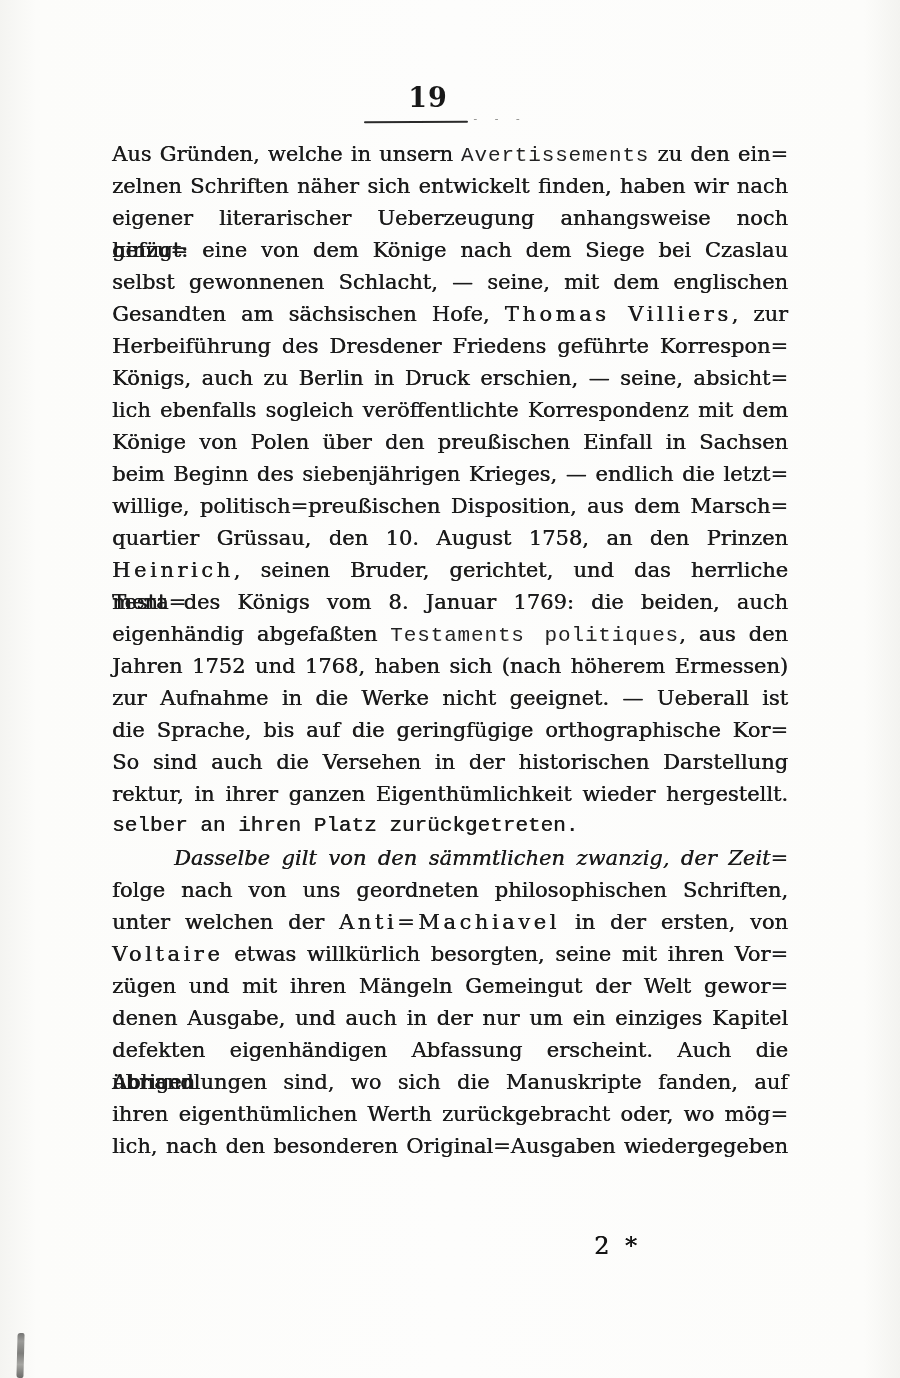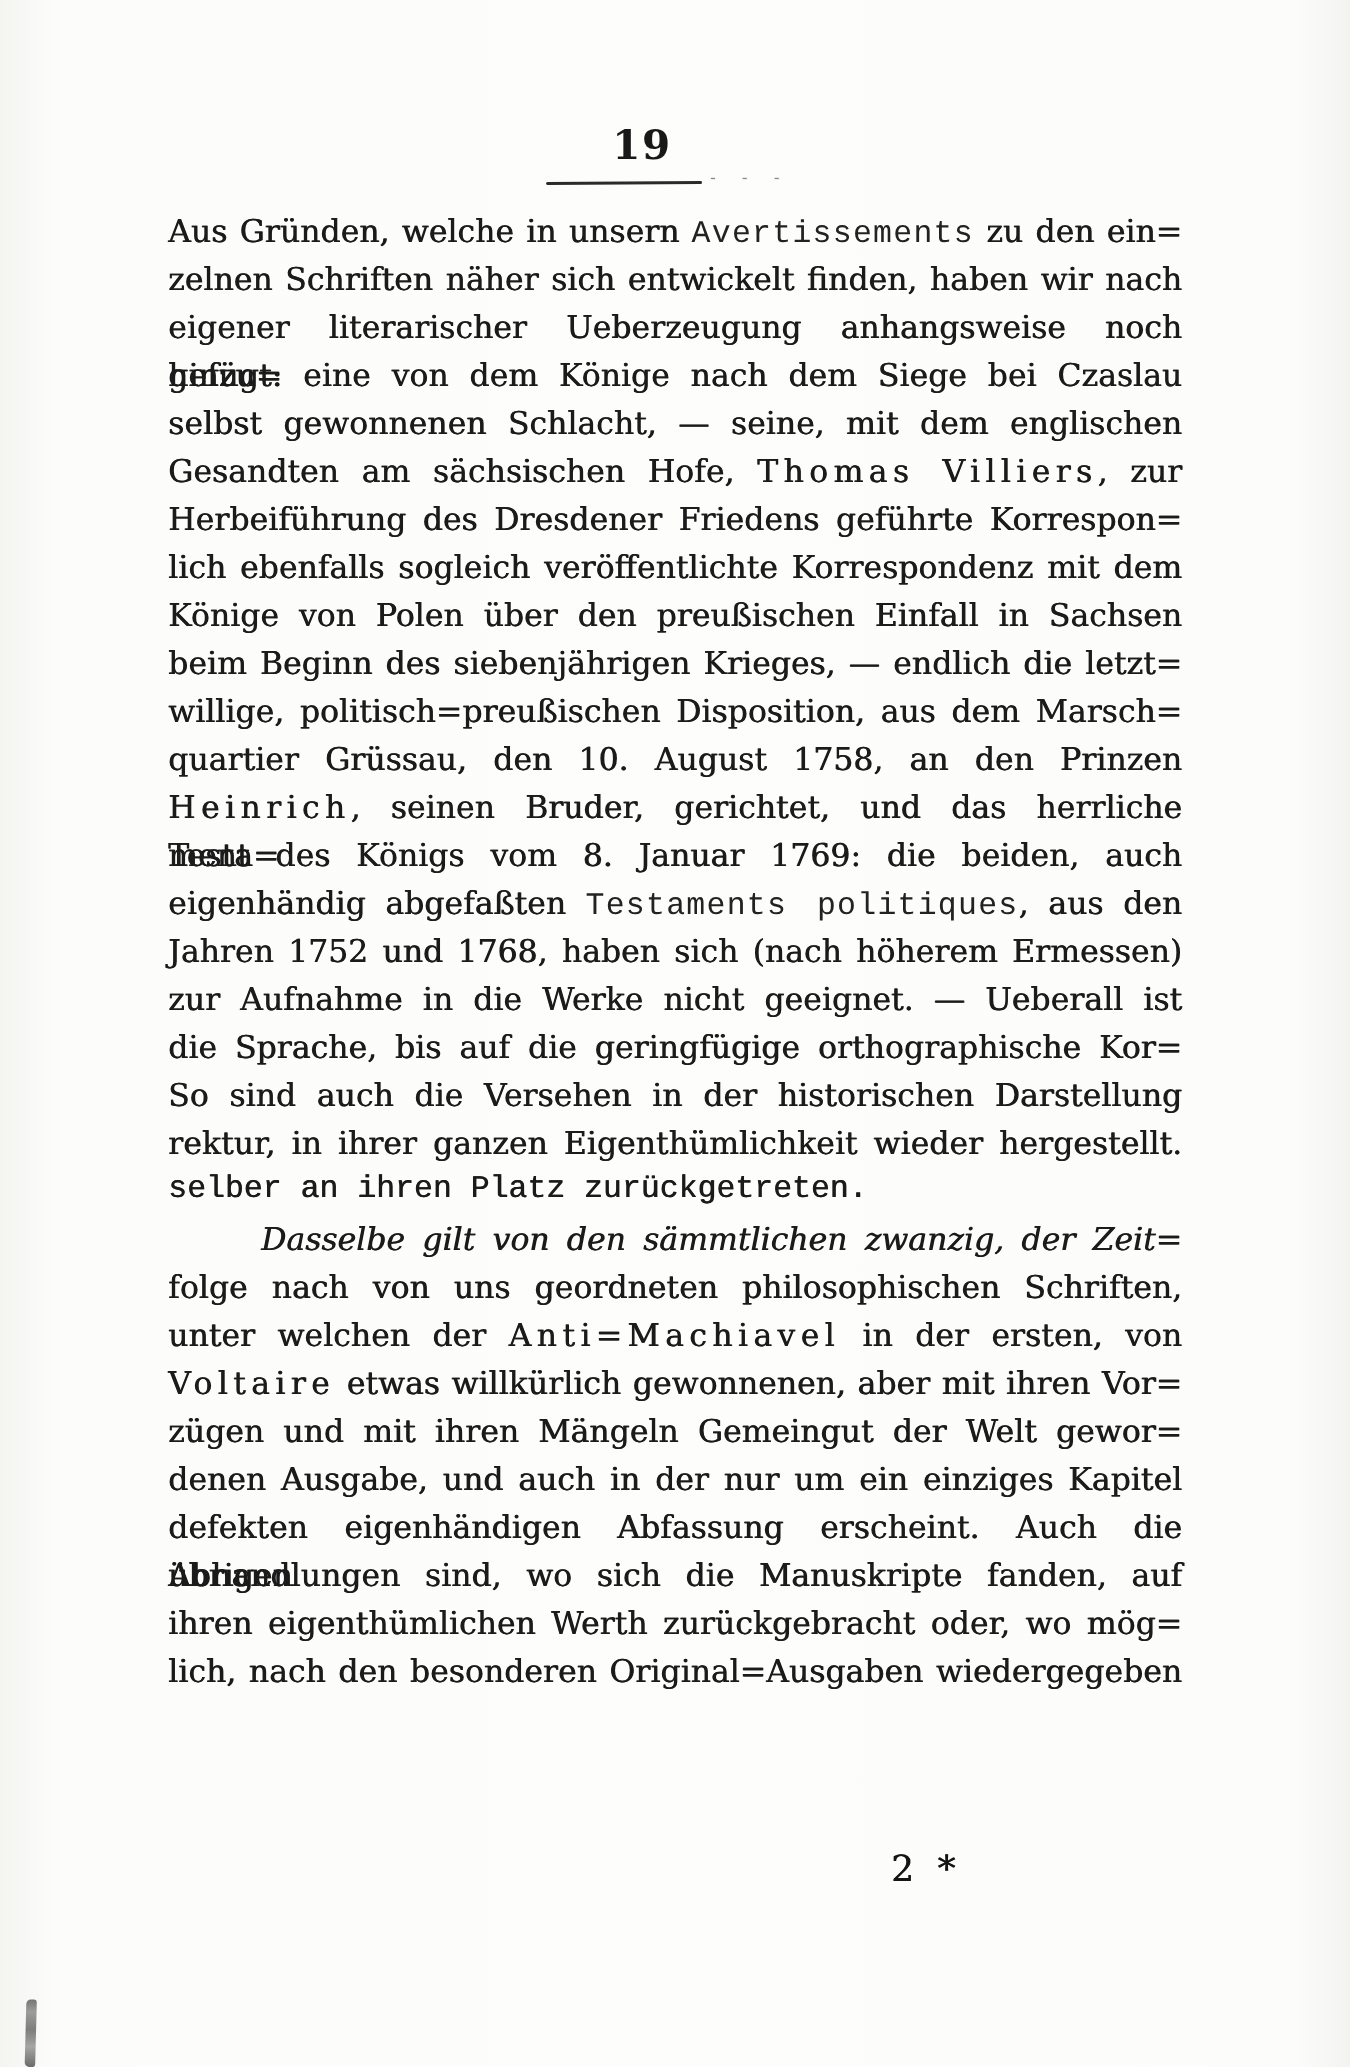--- a/index.html
+++ b/index.html
@@ -107,40 +107,41 @@
 
   <div class="page-body">
       <div class="paragraph">
         <div class="line"><span class="seg">Aus Gründen, welche in unsern </span><span class="seg seg-a">Avertissements</span><span class="seg"> zu den ein=</span></div>
         <div class="line"><span class="seg">zelnen Schriften näher sich entwickelt finden, haben wir nach</span></div>
         <div class="line"><span class="seg">eigener literarischer Ueberzeugung anhangsweise noch hinzu=</span></div>
         <div class="line"><span class="seg">gefügt: eine von dem Könige nach dem Siege bei Czaslau</span></div>
         <div class="line"><span class="seg">selbst gewonnenen Schlacht, — seine, mit dem englischen</span></div>
         <div class="line"><span class="seg">Gesandten am sächsischen Hofe, </span><span class="seg seg-sp">Thomas Villiers</span><span class="seg">, zur</span></div>
         <div class="line"><span class="seg">Herbeiführung des Dresdener Friedens geführte Korrespon=</span></div>
+        <div class="line"><span class="seg">Königs, auch zu Berlin in Druck erschien, — seine, absicht=</span></div>
         <div class="line"><span class="seg">lich ebenfalls sogleich veröffentlichte Korrespondenz mit dem</span></div>
         <div class="line"><span class="seg">Könige von Polen über den preußischen Einfall in Sachsen</span></div>
         <div class="line"><span class="seg">beim Beginn des siebenjährigen Krieges, — endlich die letzt=</span></div>
         <div class="line"><span class="seg">willige, politisch=preußischen Disposition, aus dem Marsch=</span></div>
         <div class="line"><span class="seg">quartier Grüssau, den 10. August 1758, an den Prinzen</span></div>
         <div class="line"><span class="seg seg-sp">Heinrich</span><span class="seg">, seinen Bruder, gerichtet, und das herrliche Testa=</span></div>
         <div class="line"><span class="seg">ment des Königs vom 8. Januar 1769: die beiden, auch</span></div>
         <div class="line"><span class="seg">eigenhändig abgefaßten </span><span class="seg seg-a">Testaments politiques</span><span class="seg">, aus den</span></div>
         <div class="line"><span class="seg">Jahren 1752 und 1768, haben sich (nach höherem Ermessen)</span></div>
         <div class="line"><span class="seg">zur Aufnahme in die Werke nicht geeignet. — Ueberall ist</span></div>
         <div class="line"><span class="seg">die Sprache, bis auf die geringfügige orthographische Kor=</span></div>
         <div class="line"><span class="seg">So sind auch die Versehen in der historischen Darstellung</span></div>
         <div class="line"><span class="seg">rektur, in ihrer ganzen Eigenthümlichkeit wieder hergestellt.</span></div>
         <div class="line line-end-left"><span class="seg">selber an ihren Platz zurückgetreten.</span></div>
       </div>
       <div class="paragraph">
         <div class="line indent"><span class="seg">Dasselbe gilt von den sämmtlichen zwanzig, der Zeit=</span></div>
         <div class="line"><span class="seg">folge nach von uns geordneten philosophischen Schriften,</span></div>
         <div class="line"><span class="seg">unter welchen der </span><span class="seg seg-sp">Anti=Machiavel</span><span class="seg"> in der ersten, von</span></div>
-        <div class="line"><span class="seg seg-sp">Voltaire</span><span class="seg"> etwas willkürlich gewonnenen, aber mit ihren Vor=</span></div>
+        <div class="line"><span class="seg seg-sp">Voltaire</span><span class="seg"> etwas willkürlich besorgten, seine mit ihren Vor=</span></div>
         <div class="line"><span class="seg">zügen und mit ihren Mängeln Gemeingut der Welt gewor=</span></div>
         <div class="line"><span class="seg">denen Ausgabe, und auch in der nur um ein einziges Kapitel</span></div>
         <div class="line"><span class="seg">defekten eigenhändigen Abfassung erscheint.  Auch die übrigen</span></div>
         <div class="line"><span class="seg">Abhandlungen sind, wo sich die Manuskripte fanden, auf</span></div>
         <div class="line"><span class="seg">ihren eigenthümlichen Werth zurückgebracht oder, wo mög=</span></div>
         <div class="line"><span class="seg">lich, nach den besonderen Original=Ausgaben wiedergegeben</span></div>
       </div>
     </div>
 
   <div class="signature">2 *</div>

